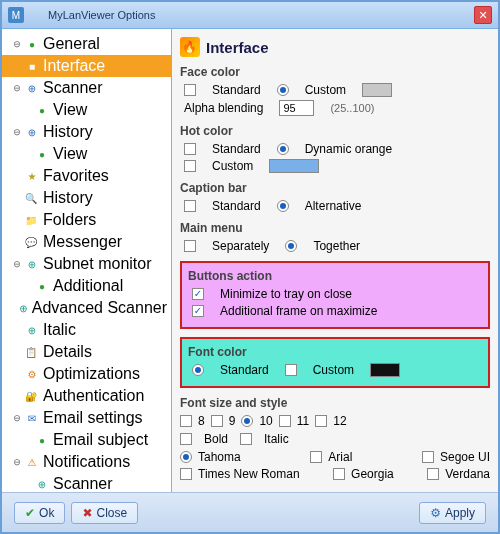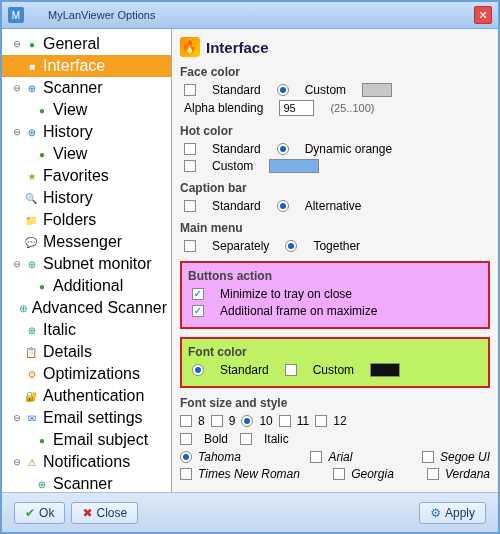--- a/index.html
+++ b/index.html
@@ -231,21 +231,21 @@
       border: 2px solid #cc2020;
       padding: 6px;
       margin-bottom: 8px;
       background: #f0abfc;
     }
     
     .font-color-section {
       border: 2px solid #cc2020;
       padding: 6px;
       margin-bottom: 8px;
-      background: #bef264;
+      background: #5eead4;
     }
     
     .font-size-row {
       display: flex;
       align-items: center;
       gap: 6px;
       margin-bottom: 4px;
     }
     
     .font-style-row {
@@ -253,21 +253,20 @@
       align-items: center;
       gap: 12px;
       margin-bottom: 4px;
     }
     
     .font-face-row {
       display: flex;
       align-items: center;
       gap: 6px;
       margin-bottom: 3px;
-      font-style: italic;
     }
     
     
     .bottom-bar {
       height: 40px;
       background: linear-gradient(to bottom, #dce8f8, #c4d8f0);
       border-top: 1px solid #aac0e0;
       display: flex;
       align-items: center;
       justify-content: space-between;

